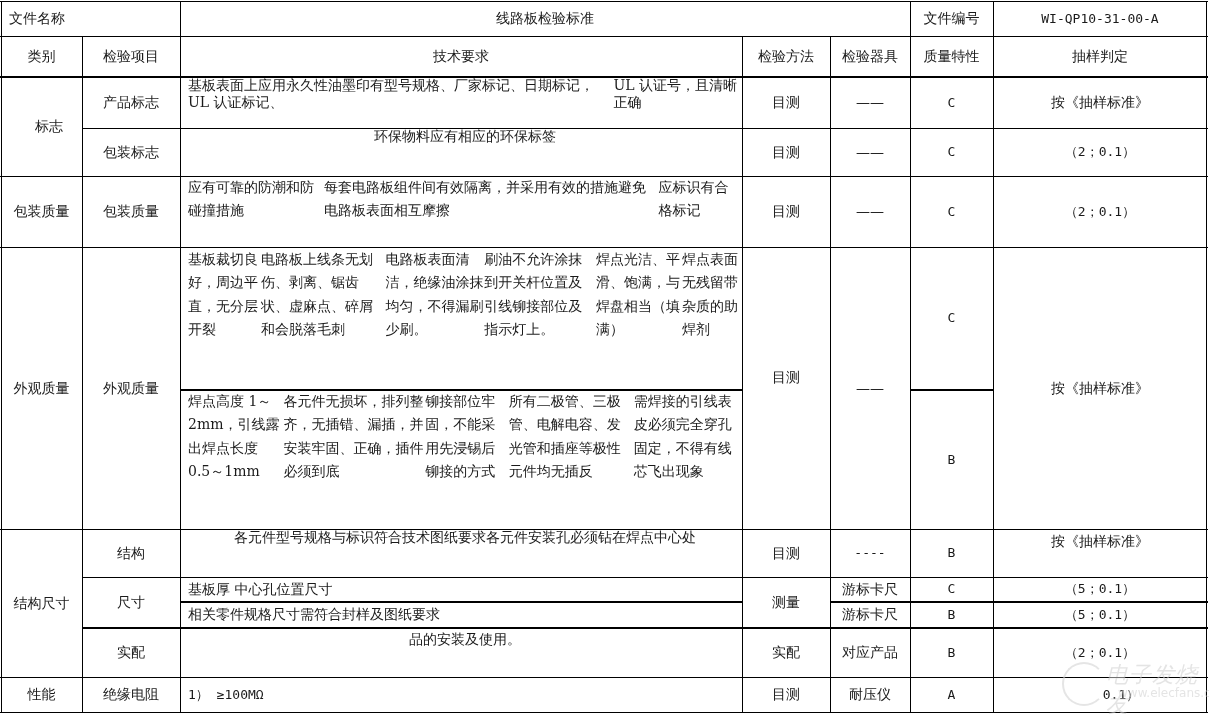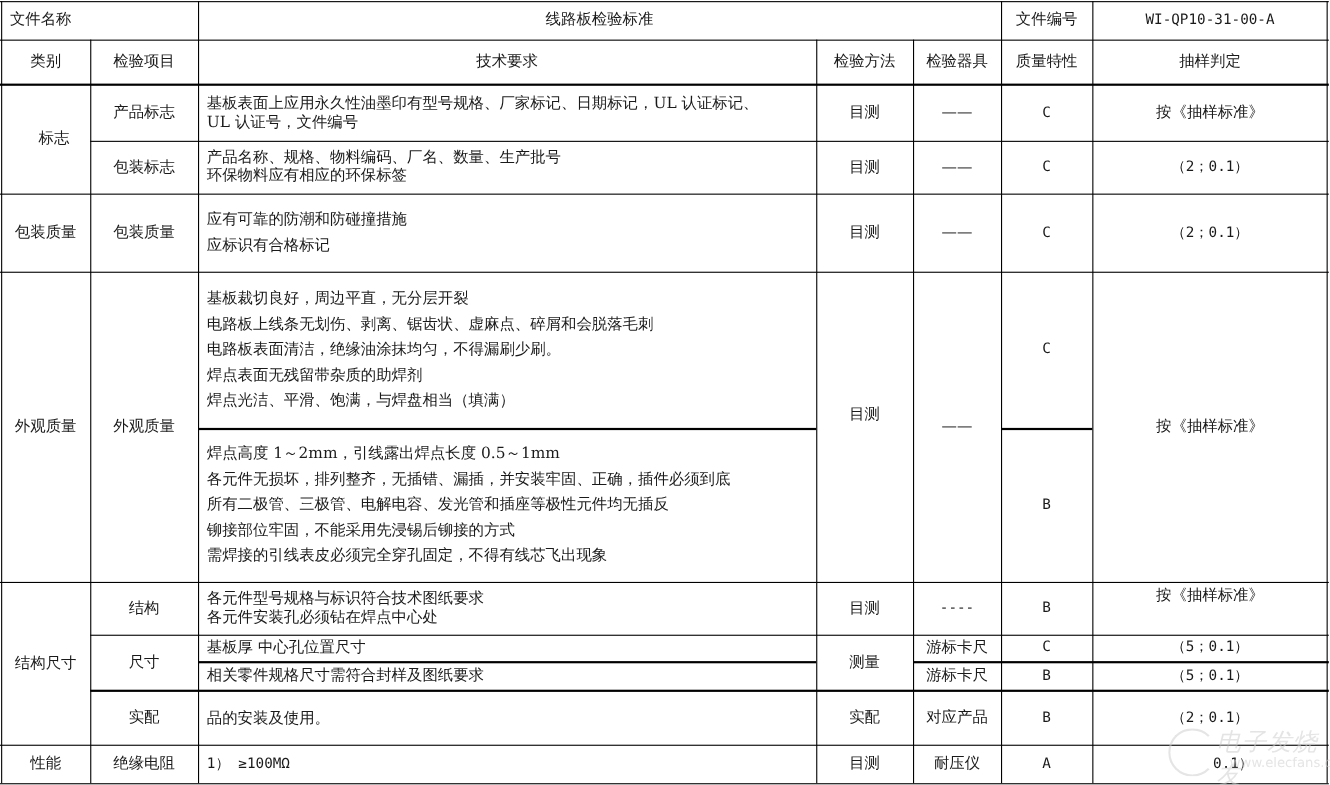--- a/index.html
+++ b/index.html
@@ -1,21 +1,21 @@
 <!DOCTYPE html>
 <html><head>
 <meta charset="utf-8">
 <style>
   html, body { margin:0; padding:0; background:#ffffff; }
   body { width:1209px; height:714px; position:relative; overflow:hidden;
          font-family:"DejaVu Serif","Liberation Serif",serif; color:#1a1a1a; font-size:14px; }
   .cell { position:absolute; box-sizing:border-box; display:flex; align-items:center; justify-content:center; text-align:center; line-height:1.2; }
   .cell.left { justify-content:flex-start; text-align:left; padding-left:8px; }
   .cell.top { align-items:flex-start; }
-  .multiline { display:flex; flex-direction:column; }
+  .multiline { display:flex; flex-direction:row; }
   .multiline span { display:block; }
   .hl { position:absolute; height:0; border-top:1.5px solid #000; }
   .hl.thick { border-top:2.5px solid #000; }
   .vl { position:absolute; width:0; border-left:1.5px solid #000; }
   .mono { font-family:"DejaVu Sans Mono","Liberation Mono",monospace; font-size:13px; }
   .watermark { position:absolute; left:1062px; right:0; top:660px; height:50px; pointer-events:none; opacity:0.55; color:#c8c8c8; }
   .wm-circle { position:absolute; left:0; top:2px; width:40px; height:40px; border:2px solid #d0d0d0; border-radius:50%; border-right-color:transparent; }
   .wm-cn { position:absolute; left:44px; top:0; font-size:22px; font-style:italic; font-family:"DejaVu Sans","Liberation Sans",sans-serif; letter-spacing:1px; color:#cfcfcf; }
   .wm-url { position:absolute; left:56px; top:26px; font-size:12px; font-family:"DejaVu Sans","Liberation Sans",sans-serif; color:#cfcfcf; }
 </style>
@@ -58,62 +58,63 @@
 <div class="cell" style="left:742px;top:36px;width:88px;height:40px;">检验方法</div>
 <div class="cell" style="left:830px;top:36px;width:80px;height:40px;">检验器具</div>
 <div class="cell" style="left:910px;top:36px;width:83px;height:40px;">质量特性</div>
 <div class="cell" style="left:993px;top:36px;width:214px;height:40px;">抽样判定</div>
 
 <div class="cell" style="left:1px;top:77px;width:81px;height:99px;padding-left:15px;">标志</div>
 
 <div class="cell" style="left:82px;top:77px;width:98px;height:51px;">产品标志</div>
 <div class="cell left multiline" style="left:180px;top:77px;width:562px;height:51px;align-items:flex-start;justify-content:center;">
   <span>基板表面上应用永久性油墨印有型号规格、厂家标记、日期标记，UL 认证标记、</span>
-  <span>UL 认证号，文件编号</span>
+  <span>UL 认证号，且清晰正确</span>
 </div>
 <div class="cell" style="left:742px;top:77px;width:88px;height:51px;">目测</div>
 <div class="cell" style="left:830px;top:77px;width:80px;height:51px;">——</div>
 <div class="cell mono" style="left:910px;top:77px;width:83px;height:51px;">C</div>
 <div class="cell" style="left:993px;top:77px;width:214px;height:51px;">按《抽样标准》</div>
 
 <div class="cell" style="left:82px;top:128px;width:98px;height:48px;">包装标志</div>
 <div class="cell left multiline" style="left:180px;top:128px;width:562px;height:48px;align-items:flex-start;justify-content:center;">
-  <span>产品名称、规格、物料编码、厂名、数量、生产批号</span>
   <span>环保物料应有相应的环保标签</span>
 </div>
 <div class="cell" style="left:742px;top:128px;width:88px;height:48px;">目测</div>
 <div class="cell" style="left:830px;top:128px;width:80px;height:48px;">——</div>
 <div class="cell mono" style="left:910px;top:128px;width:83px;height:48px;">C</div>
 <div class="cell mono" style="left:993px;top:128px;width:214px;height:48px;">（2；0.1）</div>
 
 <div class="cell" style="left:1px;top:176px;width:81px;height:71px;">包装质量</div>
 <div class="cell" style="left:82px;top:176px;width:98px;height:71px;">包装质量</div>
 <div class="cell left multiline" style="left:180px;top:176px;width:562px;height:71px;align-items:flex-start;justify-content:center;line-height:23px;">
   <span>应有可靠的防潮和防碰撞措施</span>
+  <span>每套电路板组件间有效隔离，并采用有效的措施避免电路板表面相互摩擦</span>
   <span>应标识有合格标记</span>
 </div>
 <div class="cell" style="left:742px;top:176px;width:88px;height:71px;">目测</div>
 <div class="cell" style="left:830px;top:176px;width:80px;height:71px;">——</div>
 <div class="cell mono" style="left:910px;top:176px;width:83px;height:71px;">C</div>
 <div class="cell mono" style="left:993px;top:176px;width:214px;height:71px;">（2；0.1）</div>
 
 <div class="cell" style="left:1px;top:247px;width:81px;height:282px;">外观质量</div>
 <div class="cell" style="left:82px;top:247px;width:98px;height:282px;">外观质量</div>
 <div class="cell left multiline" style="left:180px;top:248px;width:562px;height:141px;align-items:flex-start;justify-content:center;line-height:23.3px;">
   <span>基板裁切良好，周边平直，无分层开裂</span>
   <span>电路板上线条无划伤、剥离、锯齿状、虚麻点、碎屑和会脱落毛刺</span>
   <span>电路板表面清洁，绝缘油涂抹均匀，不得漏刷少刷。</span>
+  <span>刷油不允许涂抹到开关杆位置及引线铆接部位及指示灯上。</span>
+  <span>焊点光洁、平滑、饱满，与焊盘相当（填满）</span>
   <span>焊点表面无残留带杂质的助焊剂</span>
-  <span>焊点光洁、平滑、饱满，与焊盘相当（填满）</span>
 </div>
 <div class="cell left multiline" style="left:180px;top:390px;width:562px;height:139px;align-items:flex-start;justify-content:center;line-height:23.3px;">
   <span>焊点高度 1～2mm，引线露出焊点长度 0.5～1mm</span>
   <span>各元件无损坏，排列整齐，无插错、漏插，并安装牢固、正确，插件必须到底</span>
+  <span>铆接部位牢固，不能采用先浸锡后铆接的方式</span>
   <span>所有二极管、三极管、电解电容、发光管和插座等极性元件均无插反</span>
-  <span>铆接部位牢固，不能采用先浸锡后铆接的方式</span>
   <span>需焊接的引线表皮必须完全穿孔固定，不得有线芯飞出现象</span>
 </div>
 <div class="cell" style="left:742px;top:247px;width:88px;height:260px;">目测</div>
 <div class="cell" style="left:830px;top:247px;width:80px;height:282px;">——</div>
 <div class="cell mono" style="left:910px;top:247px;width:83px;height:142px;">C</div>
 <div class="cell mono" style="left:910px;top:390px;width:83px;height:139px;">B</div>
 <div class="cell" style="left:993px;top:247px;width:214px;height:282px;">按《抽样标准》</div>
 
 <div class="cell" style="left:1px;top:529px;width:81px;height:148px;">结构尺寸</div>
 

